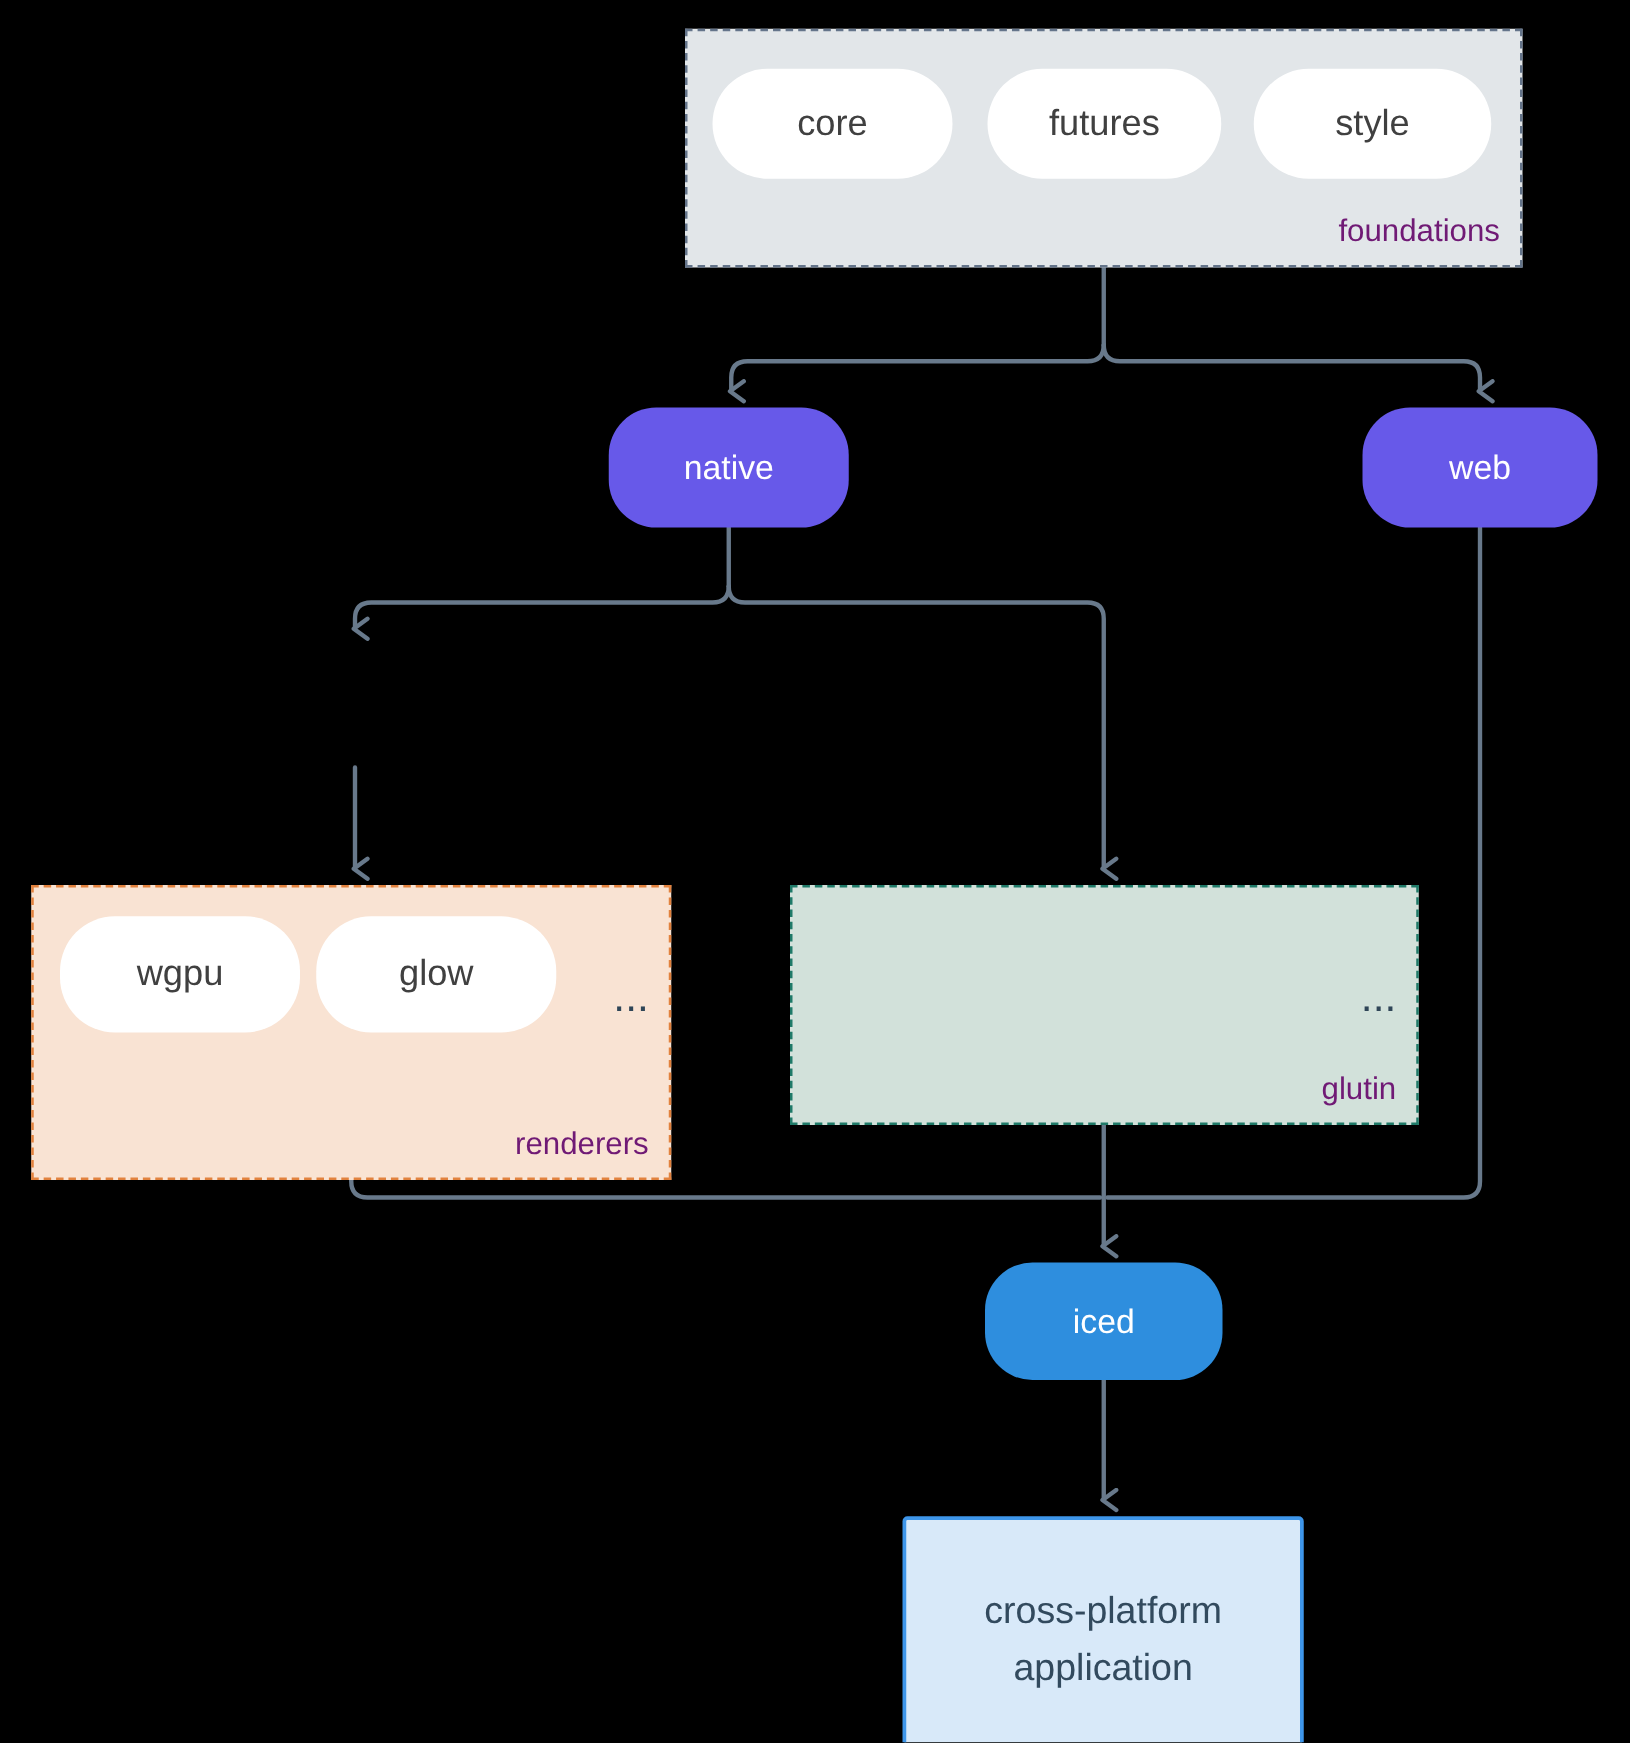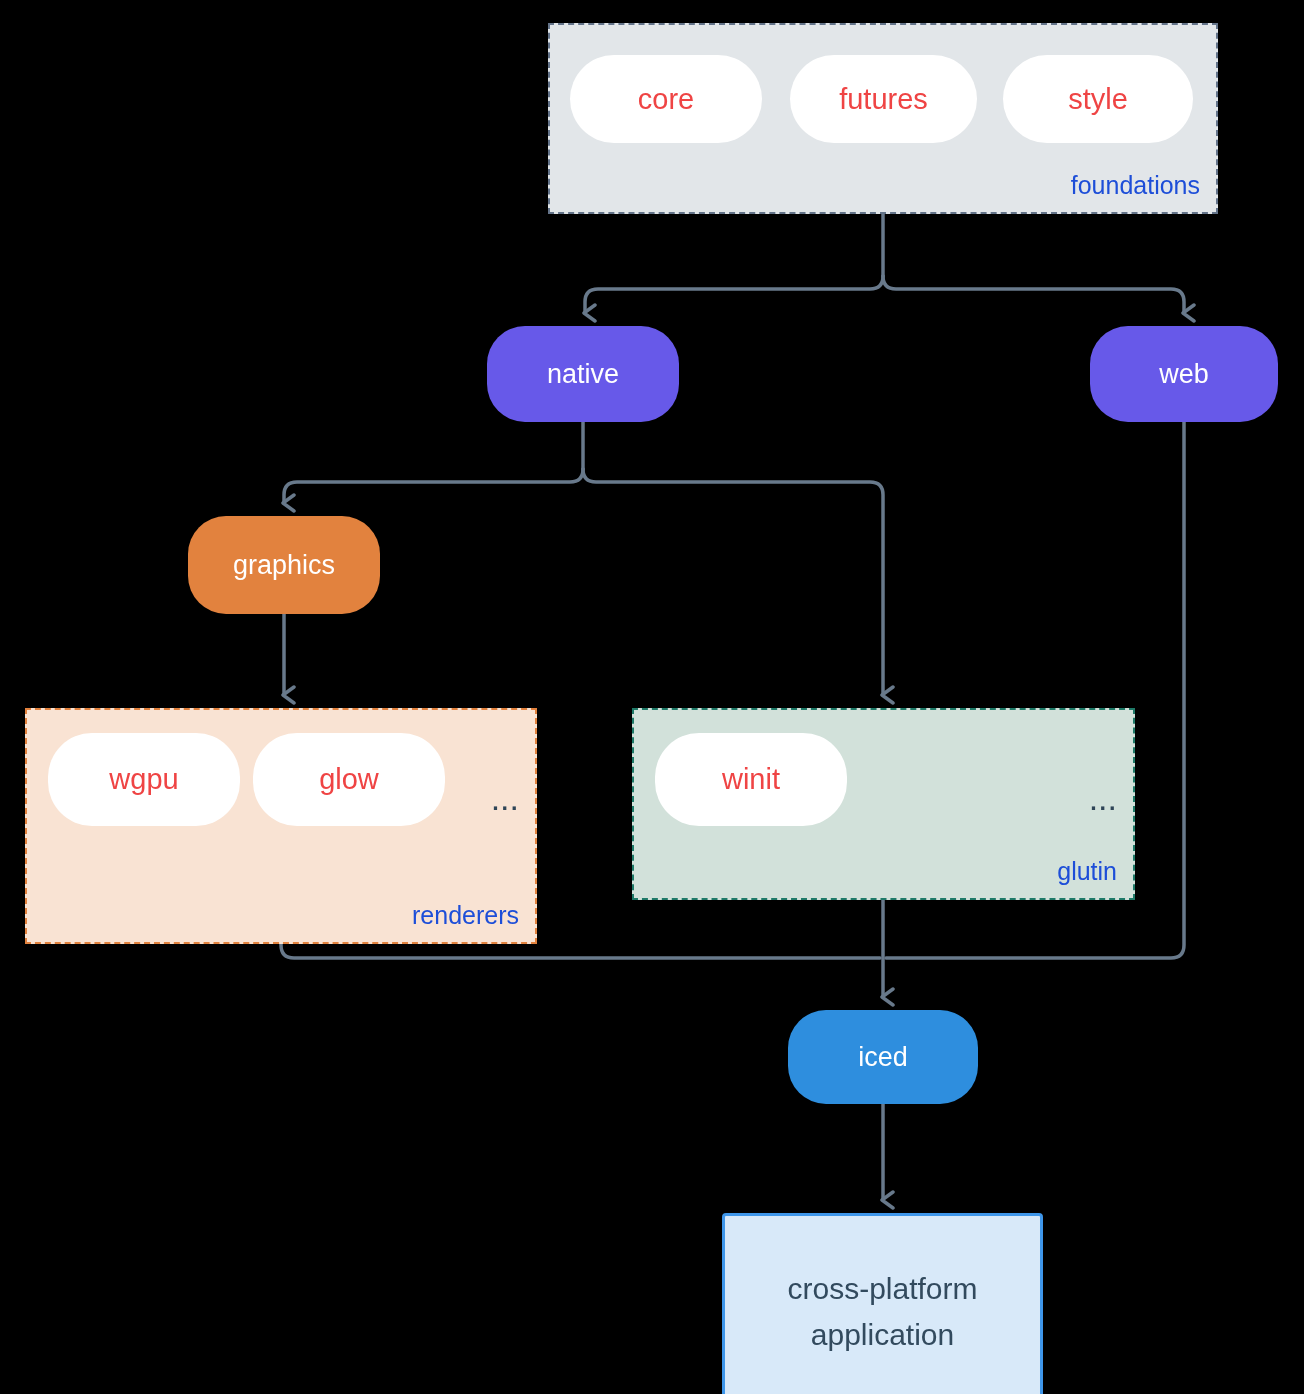--- a/index.html
+++ b/index.html
@@ -14,26 +14,26 @@
 
   
   .group{position:absolute;box-sizing:border-box;}
   .group-foundations{left:548px;top:23px;width:670px;height:191px;
     background:#e2e6e9;border:2.5px dashed #64748a;}
   .group-renderers{left:25px;top:708px;width:512px;height:236px;
     background:#f9e3d3;border:2.5px dashed #e2823e;}
   .group-shells{left:632px;top:708px;width:503px;height:192px;
     background:#d2e1da;border:2.5px dashed #1f7a68;}
   .group-label{position:absolute;right:16px;bottom:12px;
-    font-size:25px;color:#1d4ed8;}
+    font-size:25px;color:#701a75;}
 
   
   .pill{position:absolute;height:88px;background:#fff;border-radius:44px;
     display:flex;align-items:center;justify-content:center;
-    font-size:29px;color:#ef4444;}
+    font-size:29px;color:#404040;}
   .group-foundations .pill{top:30px;height:88px;}
   .group-renderers .pill,.group-shells .pill{top:23px;height:93px;}
   .pill-core{left:20px;width:192px;}
   .pill-futures{left:240px;width:187px;}
   .pill-style{left:453px;width:190px;}
   .pill-wgpu{left:21px;width:192px;}
   .pill-glow{left:226px;width:192px;}
   .pill-winit{left:21px;width:192px;}
   .pill-glutin{left:239px;width:192px;}
   .ellipsis{position:absolute;top:42px;right:16px;height:93px;
@@ -87,31 +87,29 @@
   <div class="group group-foundations">
     <div class="pill pill-core">core</div>
     <div class="pill pill-style">style</div>
     <div class="pill pill-futures">futures</div>
     <div class="group-label">foundations</div>
   </div>
 
   <div class="node node-native">native</div>
   <div class="node node-web">web</div>
 
-  <div class="node node-graphics">graphics</div>
 
   <div class="group group-renderers">
     <div class="pill pill-wgpu">wgpu</div>
     <div class="pill pill-glow">glow</div>
     <div class="ellipsis">...</div>
     <div class="group-label">renderers</div>
   </div>
 
   <div class="group group-shells">
-    <div class="pill pill-winit">winit</div>
     <div class="ellipsis">...</div>
     <div class="group-label">glutin</div>
   </div>
 
   <div class="node node-iced">iced</div>
 
   <div class="app-box">cross-platform application</div>
 
 </div>
 

